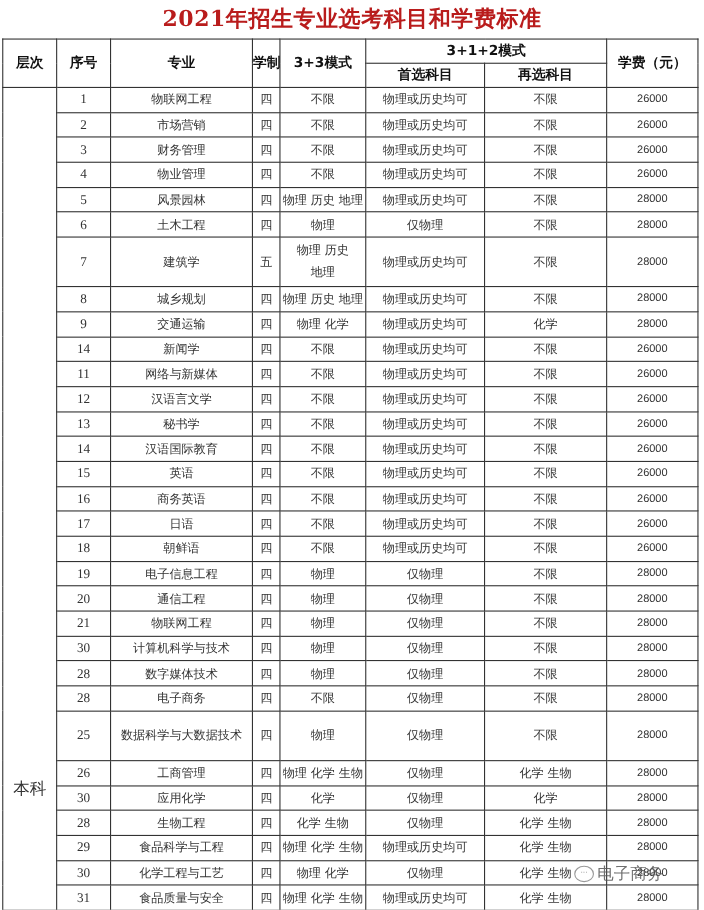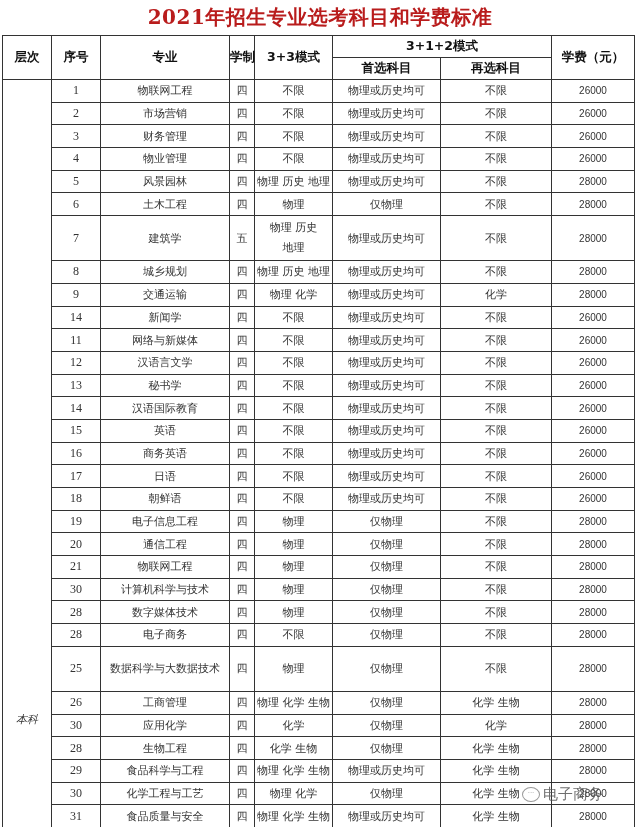--- a/index.html
+++ b/index.html
@@ -9,21 +9,21 @@
            font-family:"DejaVu Serif", serif; font-weight:bold; font-size:20px;
            letter-spacing:0.5px; color:#b91c1c; }
   table { position:absolute; left:2px; top:35px; width:632px;
           border-collapse:collapse; table-layout:fixed; }
   td, th { border:1px solid #333; text-align:center; vertical-align:middle;
            padding:0; font-size:11px; color:#333; overflow:visible; white-space:nowrap; }
   th { font-weight:bold; font-size:12.5px; color:#111; height:21px; }
   tr.row td { height:21.7px; }
   tr.tall td { height:44px; }
   td.wrap { white-space:normal; line-height:20px; }
-  td.level { vertical-align:middle; font-size:11px;font-style:italic; }
+  td.level { vertical-align:middle; font-size:15px; }
   td.fee { font-family:Liberation Sans, sans-serif; font-size:10px; }
   td.num { font-family:"Liberation Serif", serif; font-size:12px; }
   .watermark { position:absolute; left:522px; top:785px; font-size:15px; color:#555;
                opacity:0.85; display:flex; align-items:center; gap:3px; }
   .wm-icon { width:16px; height:13px; border:1.5px solid #888; border-radius:50%;
              position:relative; font-size:7px; line-height:11px; text-align:center; color:#888; }
 </style>
 </head>
 <body>
 

